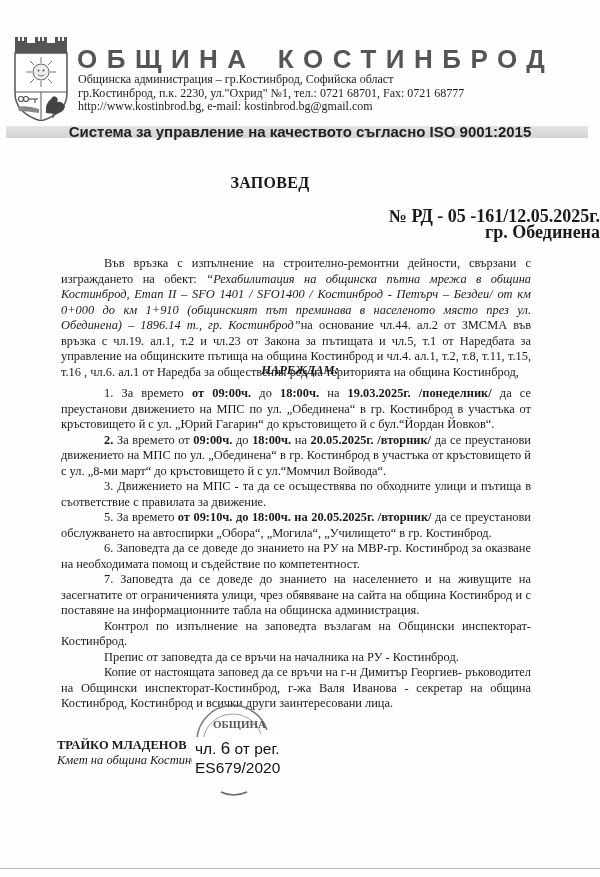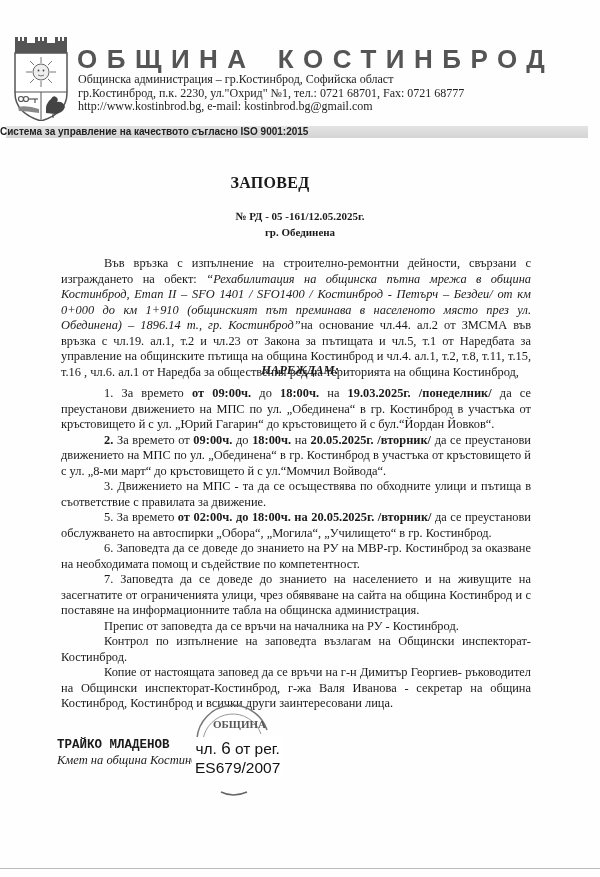--- a/index.html
+++ b/index.html
@@ -3,36 +3,36 @@
 <meta charset="utf-8">
 <style>
   html, body { margin: 0; padding: 0; background: #ffffff; }
   body { width: 600px; height: 877px; position: relative; overflow: hidden; color: #1a1a1a; }
   .page { position: absolute; left: 0; top: 0; width: 600px; height: 877px; background: #fefefe; }
   .crest { position: absolute; left: 13px; top: 37px; width: 56px; height: 84px; }
   .org-title { position: absolute; left: 77px; top: 36px; font-family: "Liberation Sans", sans-serif; font-weight: bold; font-size: 26px; letter-spacing: 9.5px; color: #555; white-space: nowrap; margin-top: 8px; }
   .org-title .w2 { margin-left: 22px; }
   .contacts { position: absolute; left: 78px; top: 73px; font-family: Liberation Serif, serif; font-size: 12px; line-height: 13.5px; color: #222; white-space: nowrap; }
   .iso-band { position: absolute; left: 6px; top: 126px; width: 582px; height: 12px; background: linear-gradient(to bottom, #e4e4e4, #d4d4d4); }
-  .iso-text { position: absolute; left: 0; top: 126px; width: 600px; text-align: left; font-family: "Liberation Sans", sans-serif; font-weight: bold; font-size: 10px; line-height: 12px; color: #222; }
+  .iso-text { position: absolute; left: 0; top: 126px; width: 600px; text-align: center; font-family: "Liberation Sans", sans-serif; font-weight: bold; font-size: 15px; line-height: 12px; color: #222; }
   .title { position: absolute; left: 0; top: 174px; width: 540px; text-align: center; font-family: "Liberation Serif", serif; font-weight: bold; font-size: 16px; letter-spacing: 0.3px; }
-  .number { position: absolute; left: 0; top: 208px; width: 600px; text-align: center; font-family: "Liberation Serif", serif; font-weight: bold; font-size: 11px; line-height: 16px; }
+  .number { position: absolute; left: 0; top: 208px; width: 600px; text-align: right; font-family: "Liberation Serif", serif; font-weight: bold; font-size: 18px; line-height: 16px; }
   .body { position: absolute; left: 61px; width: 470px; font-family: "Liberation Serif", serif; font-size: 12.4px; line-height: 15.5px; text-align: justify; }
   .p { margin: 0; }
   .indent { text-indent: 43px; }
   .it { font-style: italic; }
   .b { font-weight: bold; font-family: Liberation Serif, serif; }
   .intro { top: 256px; }
   .order-head { position: absolute; left: 0; top: 363px; width: 600px; text-align: center; font-family: "Liberation Serif", serif; font-weight: bold; font-size: 12.5px; font-style: italic; }
   .items { top: 386px; }
   .sig { position: absolute; left: 57px; top: 738px; font-family: "Liberation Serif", serif; font-size: 12.5px; line-height: 15px; }
-  .sig-name { font-weight: bold; font-family: Liberation Mono, monospace; }
+  .sig-name { font-weight: bold; }
   .sig-role { font-style: italic; }
   .seal { position: absolute; left: 187px; top: 700px; width: 90px; height: 100px; }
-  .reg { position: absolute; left: 192px; top: 737px; background: #fff; padding: 2px 4px 2px 3px; font-family: "Liberation Sans", sans-serif; font-size: 15.5px; line-height: 19px; color: #111; text-align: center; }
+  .reg { position: absolute; left: 192px; top: 737px; background: #fff; padding: 2px 4px 2px 3px; font-family: "Liberation Sans", sans-serif; font-size: 15.5px; line-height: 19px; color: #111; }
   .reg .big6 { font-size: 17px; }
   .bottom-rule { position: absolute; left: 0; top: 868px; width: 600px; height: 1px; background: #bbb; }
 </style>
 </head>
 <body>
 
 <div class="page">
 
   <svg class="crest" viewBox="0 0 56 84">
 
@@ -109,40 +109,40 @@
     </p>
   </div>
 
   <div class="order-head">НАРЕЖДАМ:</div>
 
   <div class="body items" id="items">
     <div id="items-list">
         <p class="p indent"><span>1.</span><span> За времето </span><span class="b">от 09:00ч.</span><span> до </span><span class="b">18:00ч.</span><span> на </span><span class="b">19.03.2025г. /понеделник/</span><span>  да се преустанови движението на МПС по ул. „Обединена“ в гр. Костинброд в участъка от кръстовището й с ул. „Юрий Гагарин“ до кръстовището й с бул.“Йордан Йовков“.</span></p>
         <p class="p indent"><span class="b">2.</span><span> За времето от </span><span class="b">09:00ч.</span><span> до </span><span class="b">18:00ч.</span><span> на </span><span class="b">20.05.2025г. /вторник/</span><span>  да се преустанови движението на МПС по ул. „Обединена“ в гр. Костинброд в участъка от кръстовището й с ул. „8-ми март“ до кръстовището й с ул.“Момчил Войвода“.</span></p>
         <p class="p indent"><span>3.</span><span> Движението на МПС - та да се осъществява по обходните улици и пътища в съответствие с правилата за движение.</span></p>
-        <p class="p indent"><span>5.</span><span> За времето </span><span class="b">от 02:00ч. до 18:00ч. на 20.05.2025г. /вторник/</span><span>  да се преустанови обслужването на автоспирки „Обора“, „Могила“, „Училището“ в гр. Костинброд.</span></p>
+        <p class="p indent"><span>5.</span><span> За времето </span><span class="b">от 09:10ч. до 18:00ч. на 20.05.2025г. /вторник/</span><span>  да се преустанови обслужването на автоспирки „Обора“, „Могила“, „Училището“ в гр. Костинброд.</span></p>
         <p class="p indent"><span>6.</span><span> Заповедта да се доведе до знанието на РУ на МВР-гр. Костинброд за оказване на необходимата помощ и съдействие по компетентност.</span></p>
         <p class="p indent"><span>7.</span><span> Заповедта да се доведе до знанието на населението и на живущите на засегнатите от ограниченията улици, чрез обявяване на сайта на община Костинброд и с поставяне на информационните табла на общинска администрация.</span></p>
       </div>
+    <p class="p indent">Контрол по изпълнение на заповедта възлагам на  Общински инспекторат-Костинброд.</p>
     <p class="p indent">Препис от заповедта да се връчи на началника на РУ - Костинброд.</p>
-    <p class="p indent">Контрол по изпълнение на заповедта възлагам на  Общински инспекторат-Костинброд.</p>
     <p class="p indent">Копие от настоящата заповед да се връчи на г-н Димитър Георгиев- ръководител на Общински инспекторат-Костинброд, г-жа Валя Иванова - секретар на община Костинброд, Костинброд и всички други заинтересовани лица.</p>
   </div>
 
   <svg class="seal" viewBox="0 0 90 100">
     <path d="M10 38 A36 36 0 0 1 80 30" stroke="#777" stroke-width="1.5" fill="none"></path>
     <path d="M16 40 A30 30 0 0 1 74 34" stroke="#999" stroke-width="1" fill="none"></path>
     <text x="26" y="28" font-family="Liberation Serif, serif" font-size="11" font-weight="bold" fill="#555">ОБЩИНА</text>
     <path d="M34 92 Q46 98 60 92" stroke="#666" stroke-width="1.5" fill="none"></path>
   </svg>
 
   <div class="sig">
     <div class="sig-name">ТРАЙКО МЛАДЕНОВ</div>
     <div class="sig-role">Кмет на община Костинброд</div>
   </div>
 
   <div class="reg">
     <div><span>чл. </span><span class="big6">6</span><span> от рег.</span></div>
-    <div>ES679/2007</div>
+    <div>ES679/2020</div>
   </div>
 
   <div class="bottom-rule"></div>
 </div>
 
 </body></html>

